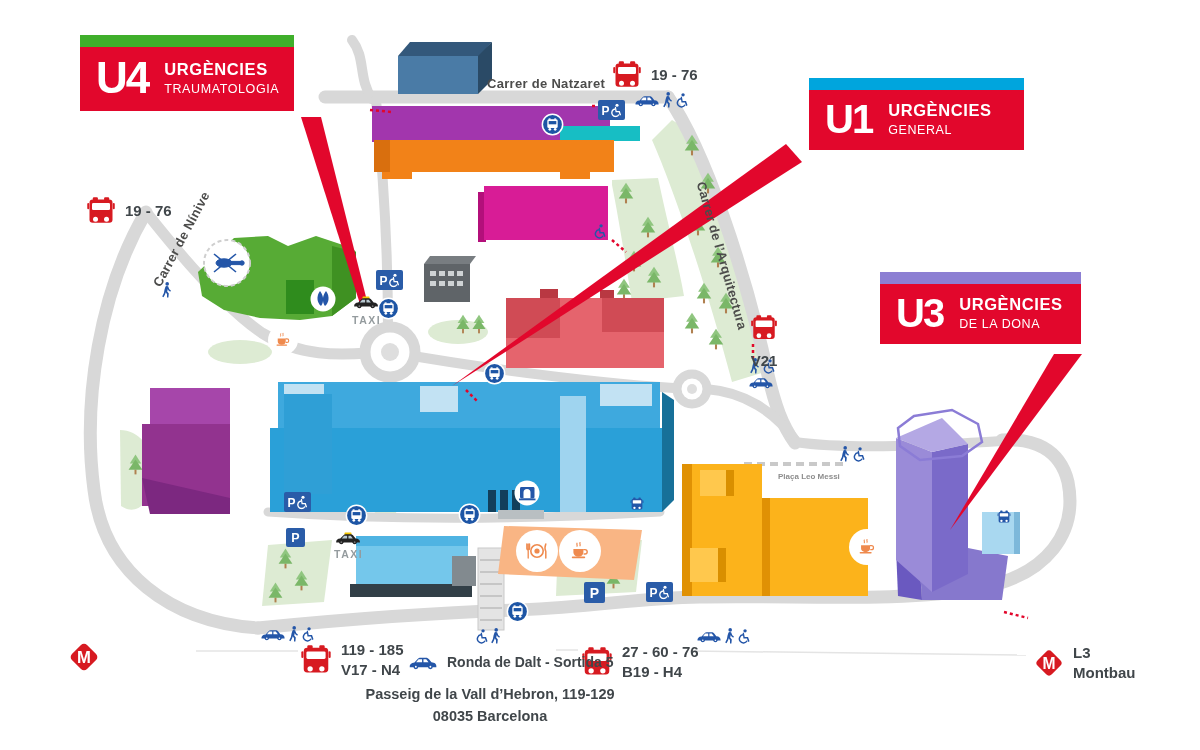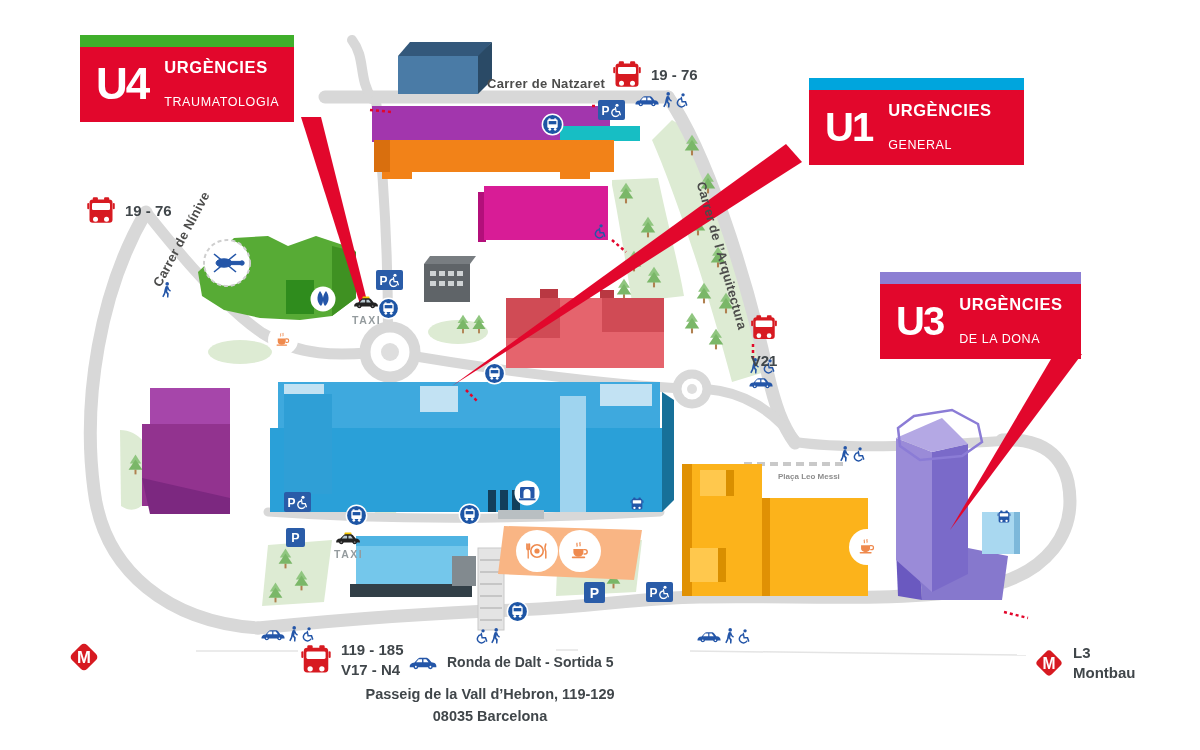--- a/index.html
+++ b/index.html
@@ -4,21 +4,21 @@
 <style>
   html,body{margin:0;padding:0;background:#fff;}
   #stage{position:relative;width:1200px;height:750px;background:#fff;overflow:hidden;
          font-family:"Liberation Sans",sans-serif;}
   #basemap{position:absolute;left:0;top:0;}
   .callout{position:absolute;color:#fff;}
   .callout .bar{height:12px;}
   .callout .body{background:#e2072c;display:flex;align-items:center;gap:16px;padding:11px 14px 13px 16px;}
   .badge{font-weight:bold;line-height:0.9;letter-spacing:-2px;}
   .c-title{font-size:16.5px;font-weight:bold;letter-spacing:.6px;}
-  .c-line{font-size:12.5px;letter-spacing:.6px;margin-top:18px;}
+  .c-line{font-size:12.5px;letter-spacing:.6px;margin-top:3px;}
   .street{position:absolute;font-weight:bold;color:#4c4c4b;font-size:13px;white-space:nowrap;letter-spacing:.3px;}
   .tstop{position:absolute;display:flex;align-items:center;gap:9px;}
   .tlabel{font-weight:bold;color:#40464a;font-size:15px;line-height:1.3;white-space:nowrap;}
   .tlabel.small{font-size:14px;text-align:right;}
   .placa{position:absolute;font-size:8px;font-weight:bold;color:#8d8d8d;white-space:nowrap;}
   .taxi-label{position:absolute;font-size:10.5px;font-weight:bold;color:#949b9e;letter-spacing:1.5px;}
   #address{position:absolute;left:320px;top:683px;width:340px;text-align:center;
            font-weight:bold;color:#40464a;font-size:14.5px;line-height:1.55;}
 </style>
 </head>
@@ -475,20 +475,29 @@
 </div>
 <div class="tstop" style="left:300px;top:640px;">
   <svg width="32" height="32" viewBox="0 0 24 24" style="color:#d71a21">
         <use href="#sym-bus"></use>
       </svg>
   <div class="tlabel">
     <div>119 - 185</div>
     <div>V17 - N4</div>
   </div>
 </div>
+<div class="tstop" style="left:581px;top:642px;">
+  <svg width="32" height="32" viewBox="0 0 24 24" style="color:#d71a21">
+        <use href="#sym-bus"></use>
+      </svg>
+  <div class="tlabel">
+    <div>27 - 60 - 76</div>
+    <div>B19 - H4</div>
+  </div>
+</div>
 
 <div class="tstop" style="left:68px;top:641px;">
   <svg width="32" height="32" viewBox="0 0 24 24">
     <rect x="4" y="4" width="16" height="16" rx="3.2" transform="rotate(45 12 12)" fill="#d71a21"></rect>
     <text x="12" y="16.6" text-anchor="middle" font-size="12.5" font-weight="bold" fill="#fff">M</text>
   </svg>
 </div>
 <div class="tstop" style="left:1034px;top:643px;">
   <svg width="30" height="30" viewBox="0 0 24 24">
     <rect x="4" y="4" width="16" height="16" rx="3.2" transform="rotate(45 12 12)" fill="#d71a21"></rect>

